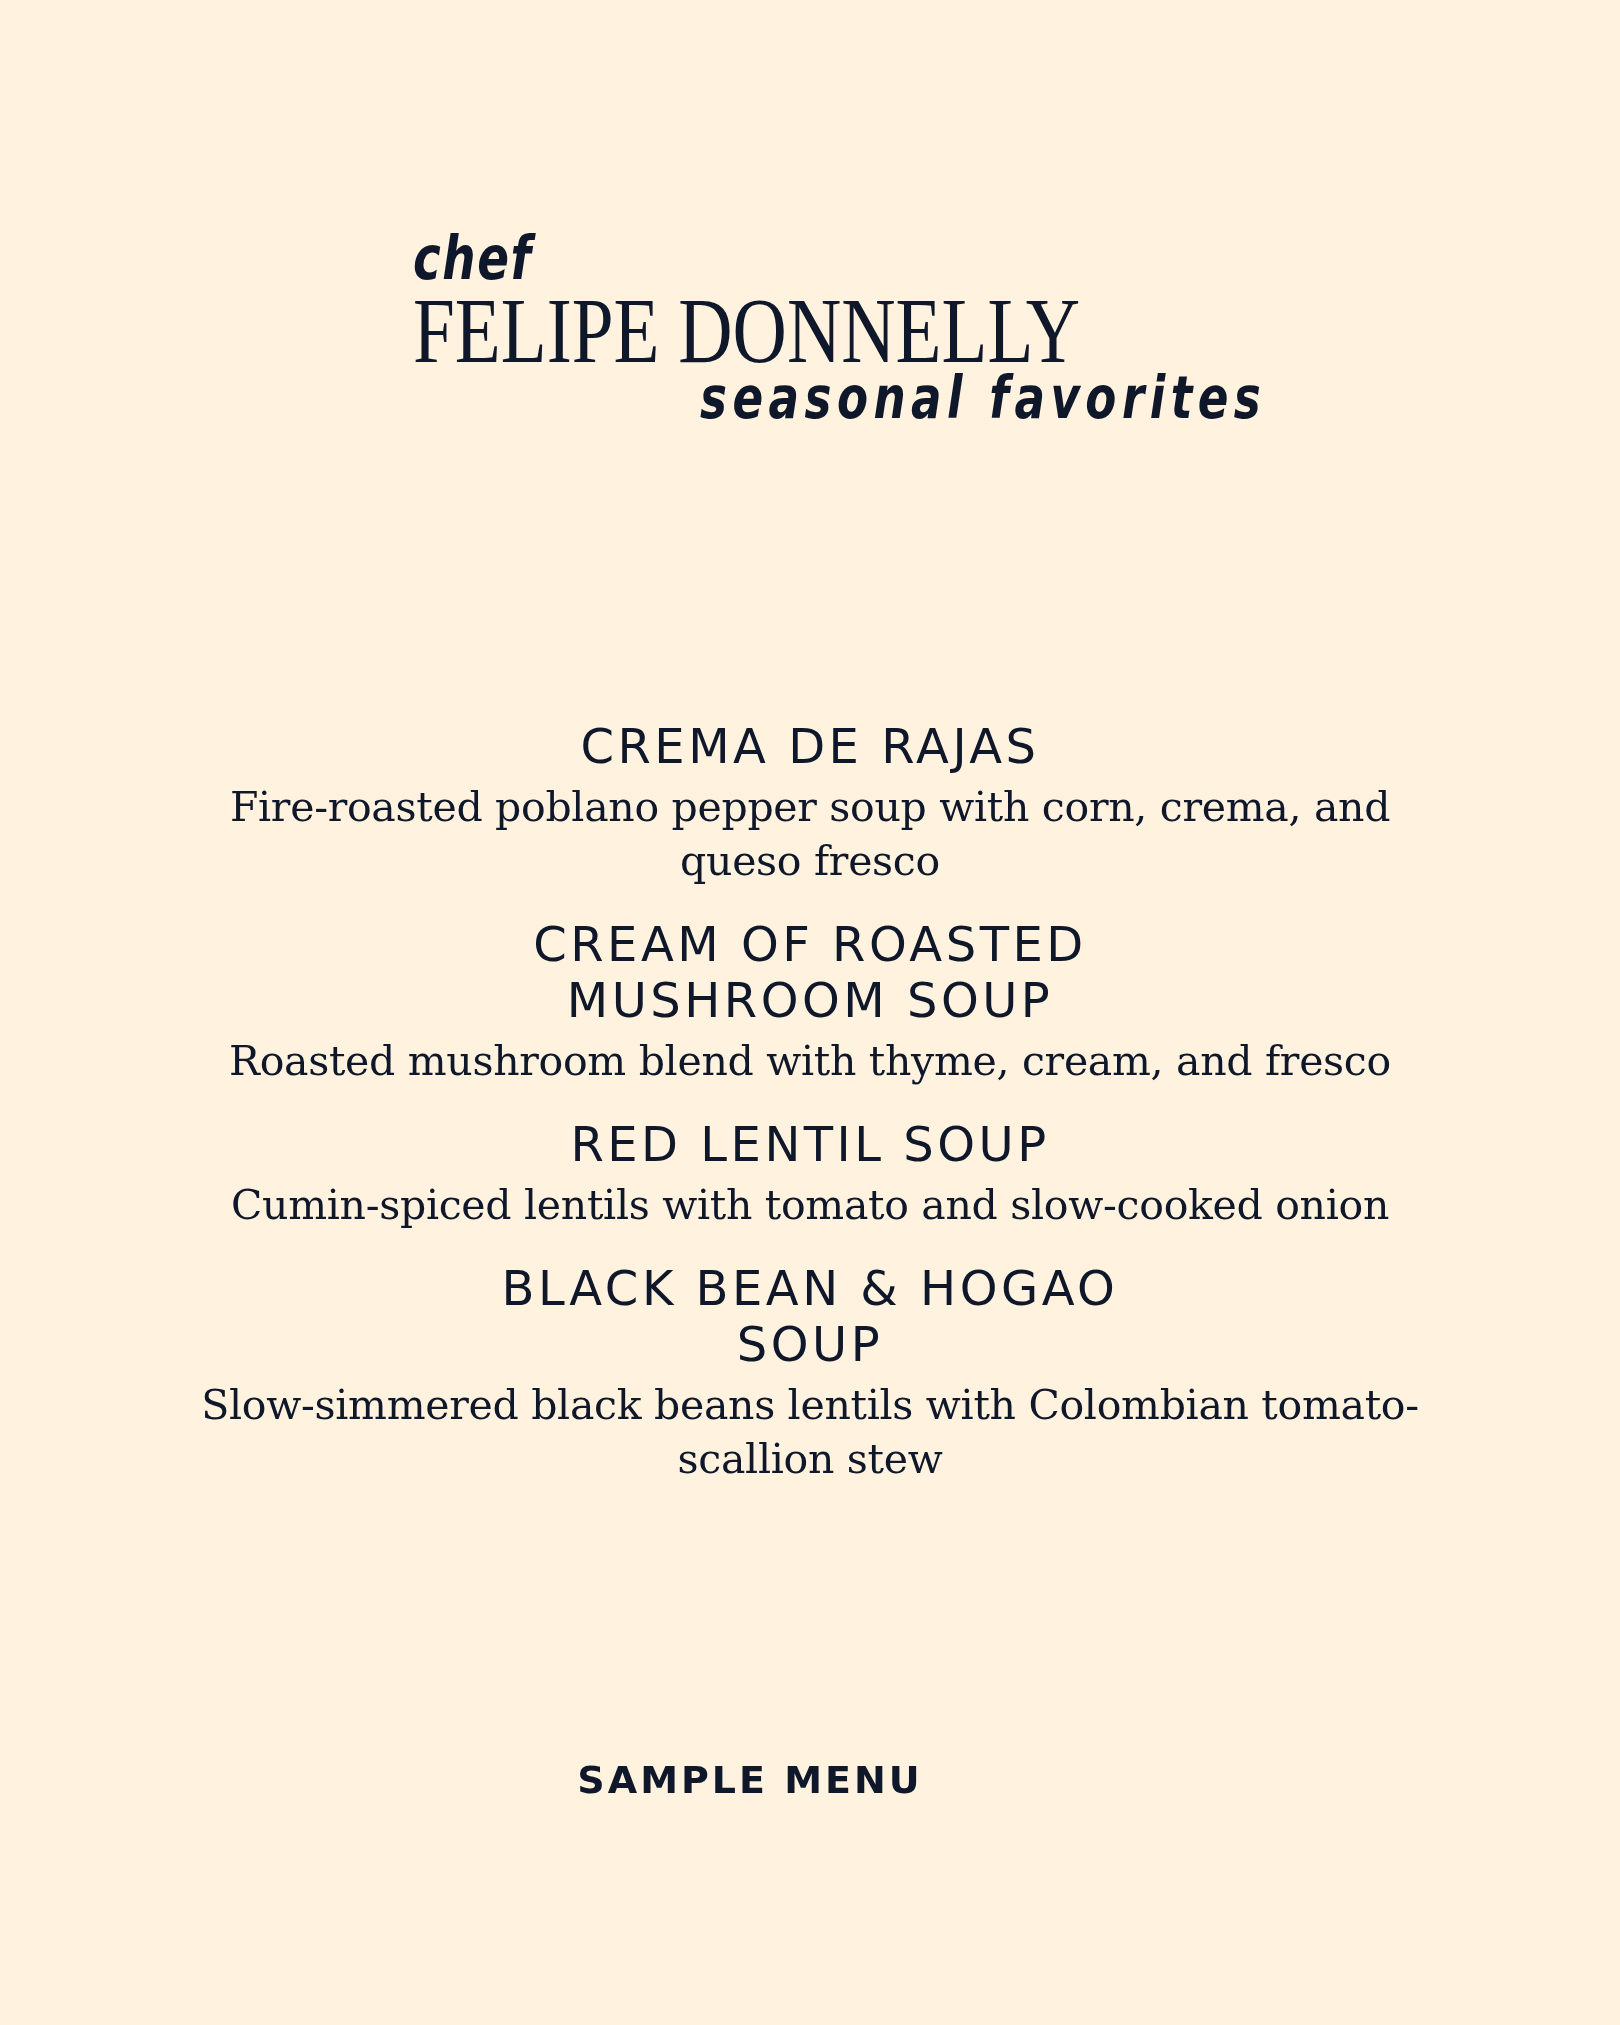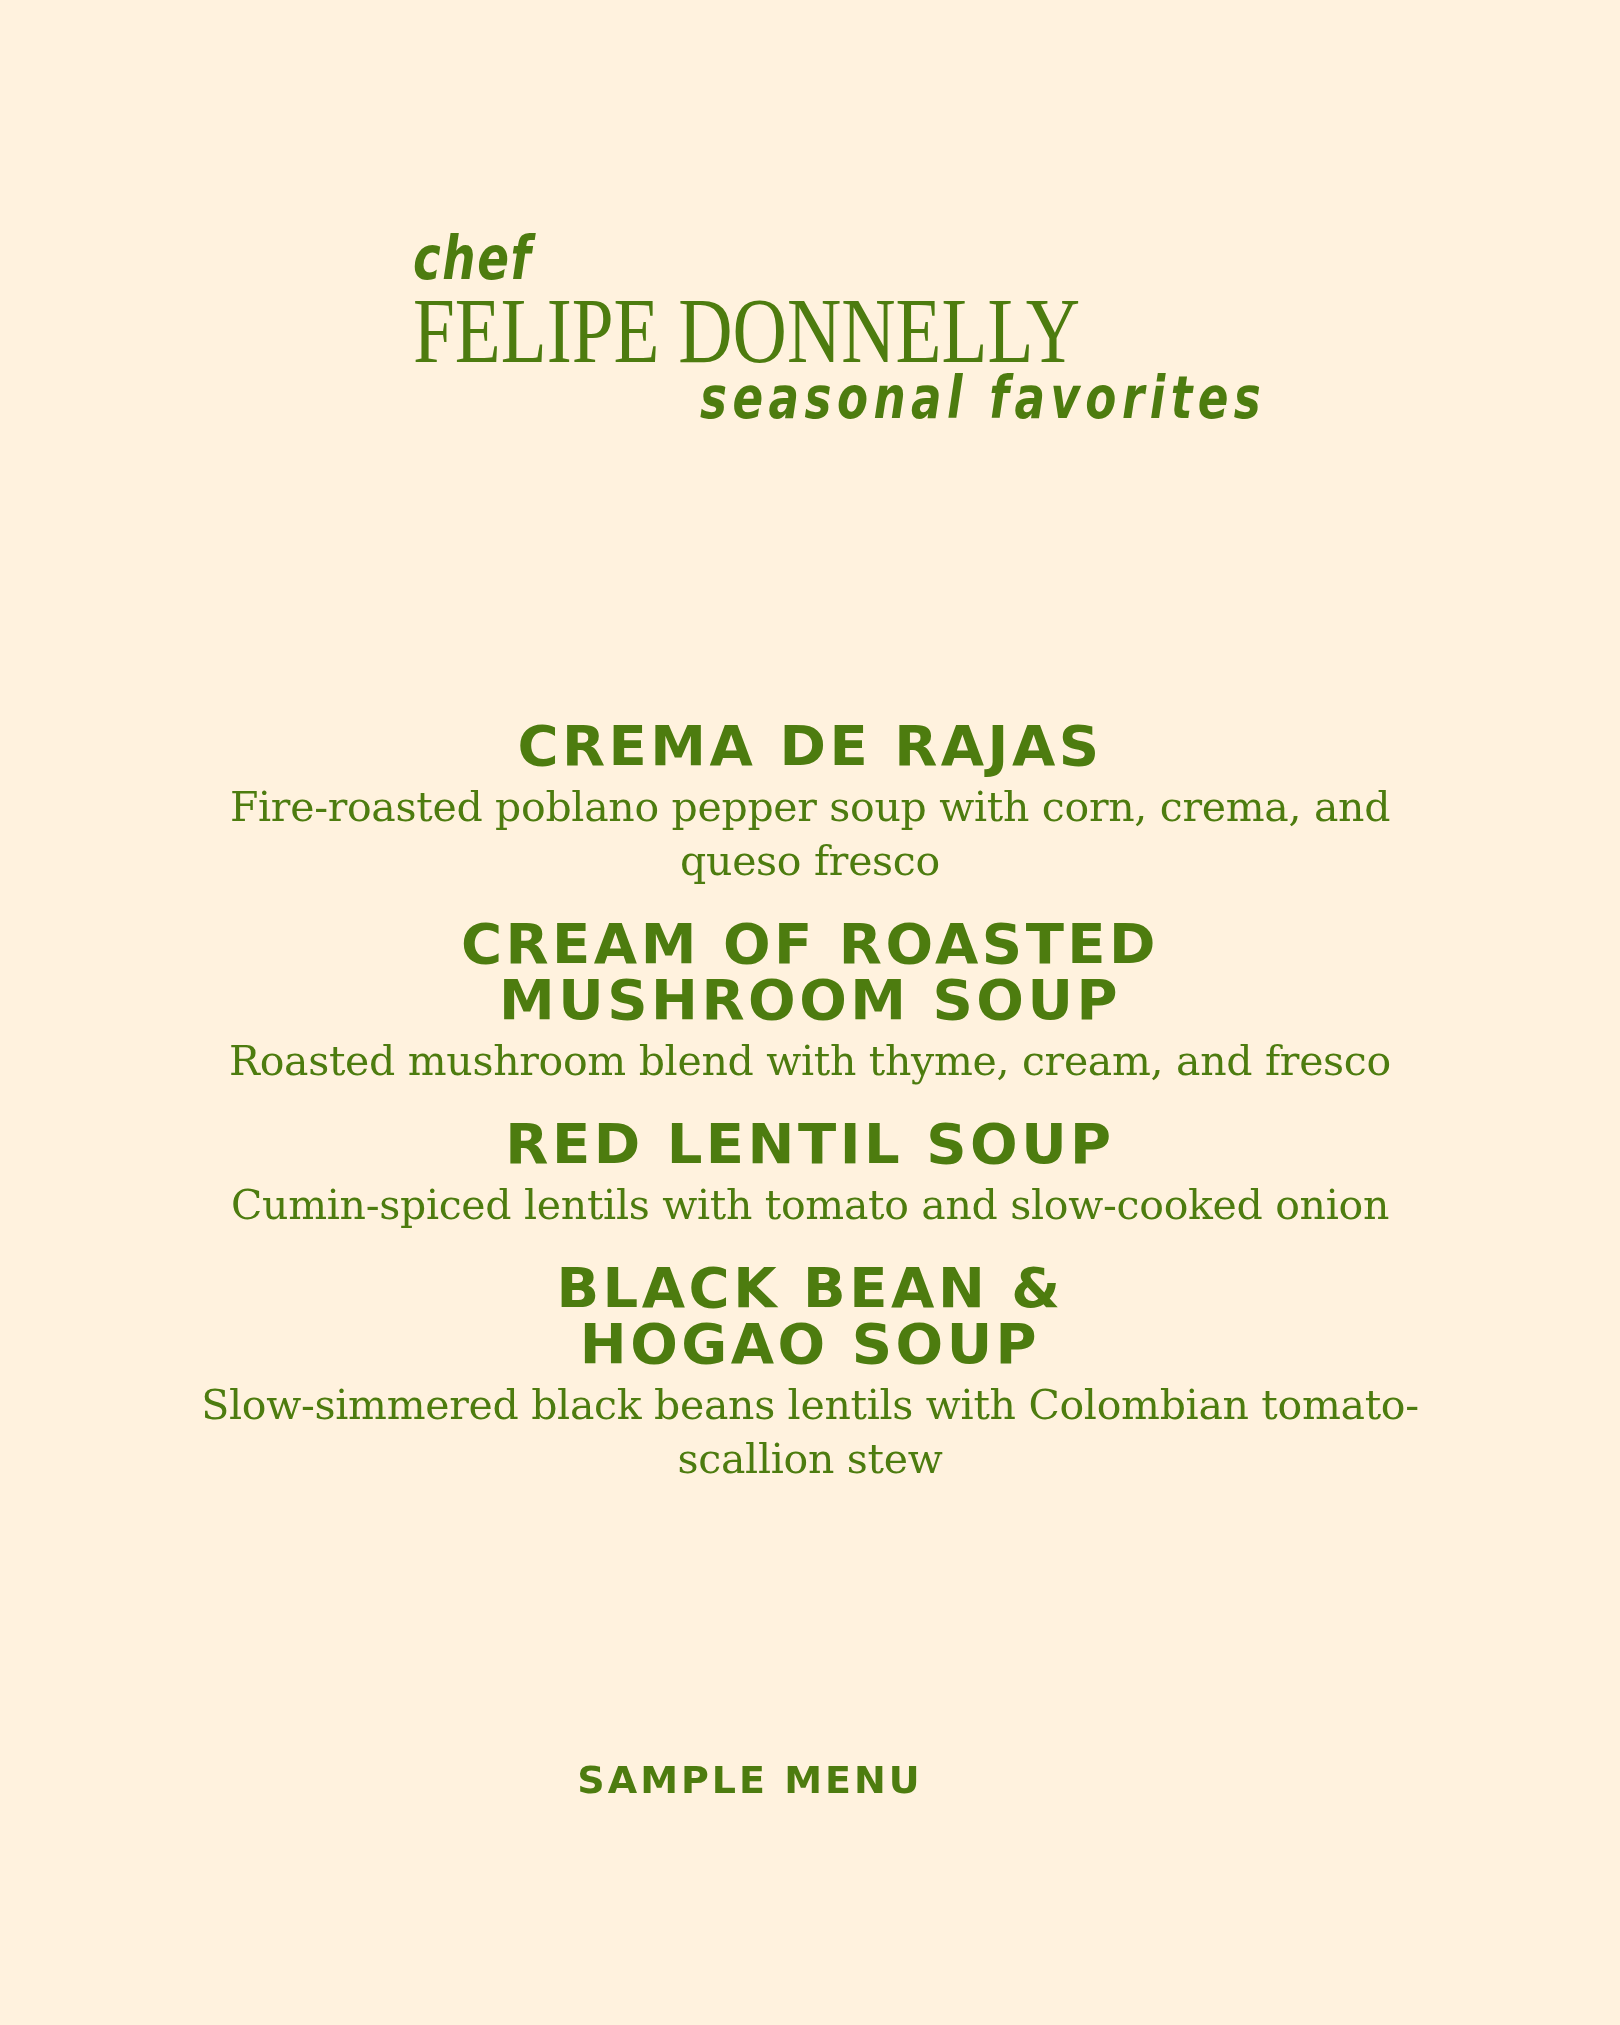--- a/index.html
+++ b/index.html
@@ -8,21 +8,21 @@
       width: 1620px;
       height: 2025px;
       background: #FFF2DE;
       overflow: hidden;
     }
     .page {
       position: relative;
       width: 1620px;
       height: 2025px;
       background: #FFF2DE;
-      color: #4d7c0f;
+      color: #0f172a;
     }
     
     .logo {
       position: absolute;
       left: 0;
       top: 0;
       width: 1620px;
       height: 450px;
     }
     .logo-chef {
@@ -74,22 +74,22 @@
       width: 1300px;
       text-align: center;
     }
     .menu-item {
       margin: 0 0 28px 0;
     }
     .item-title {
       margin: 0 auto;
       width: 760px;
       font-family: "DejaVu Sans", sans-serif;
-      font-weight: bold;
-      font-size: 56px;
+      font-weight: normal;
+      font-size: 48px;
       line-height: 56px;
       letter-spacing: 3.5px;
       text-transform: uppercase;
     }
     .item-desc {
       margin: 6px auto;
       width: 1290px;
       font-family: "DejaVu Serif", serif;
       font-weight: normal;
       font-size: 41px;

